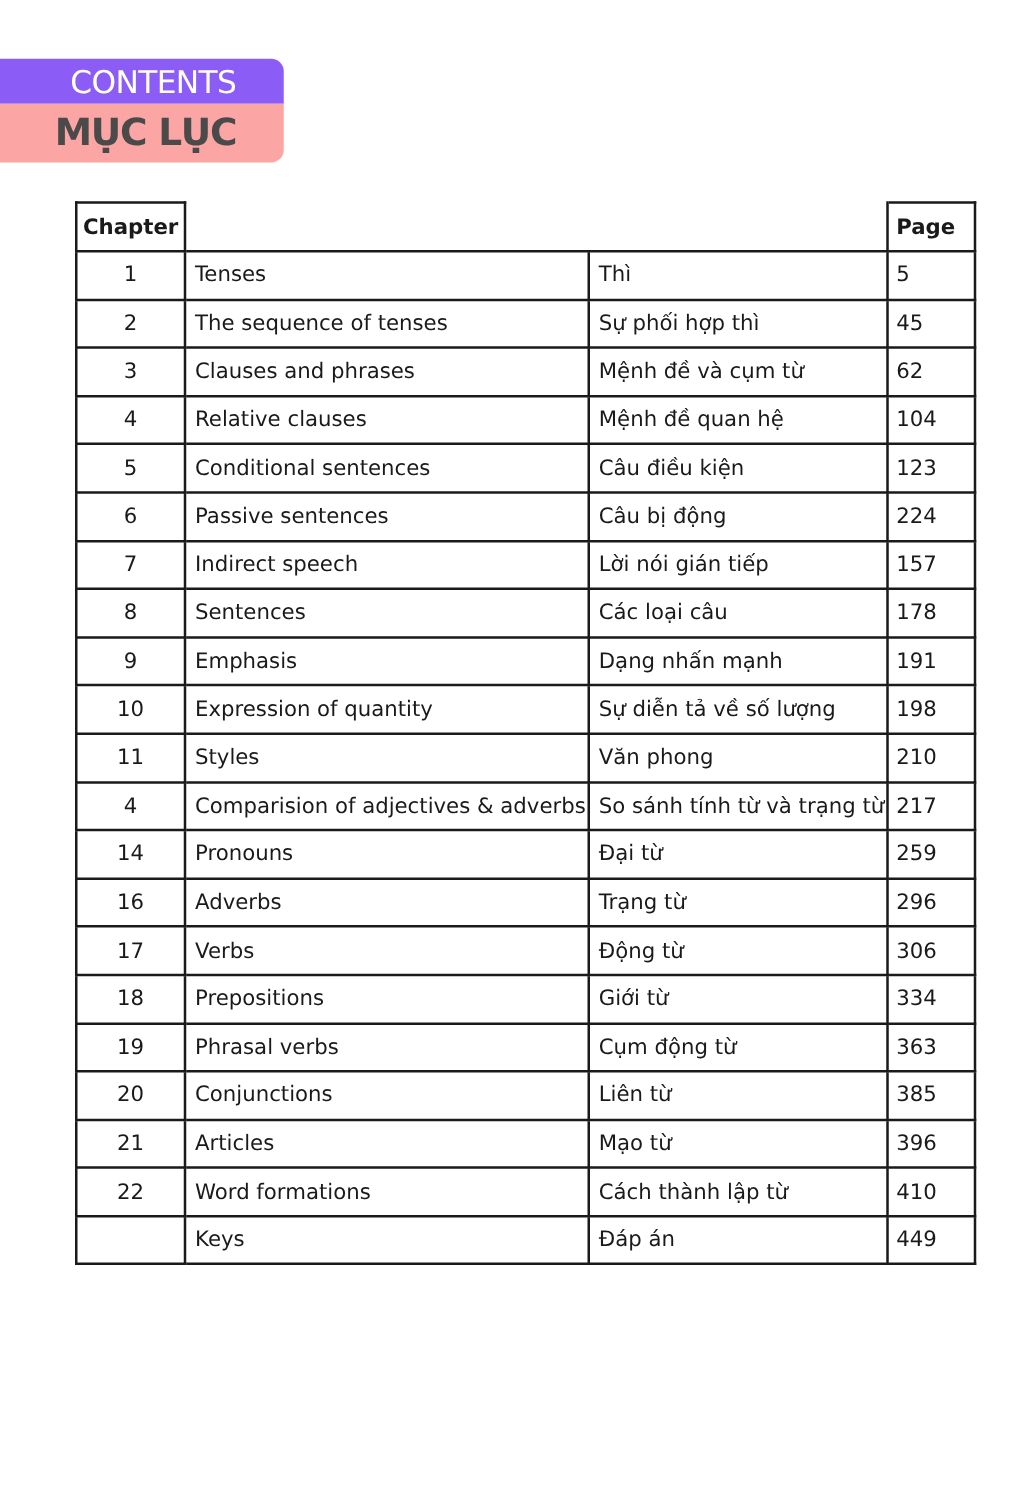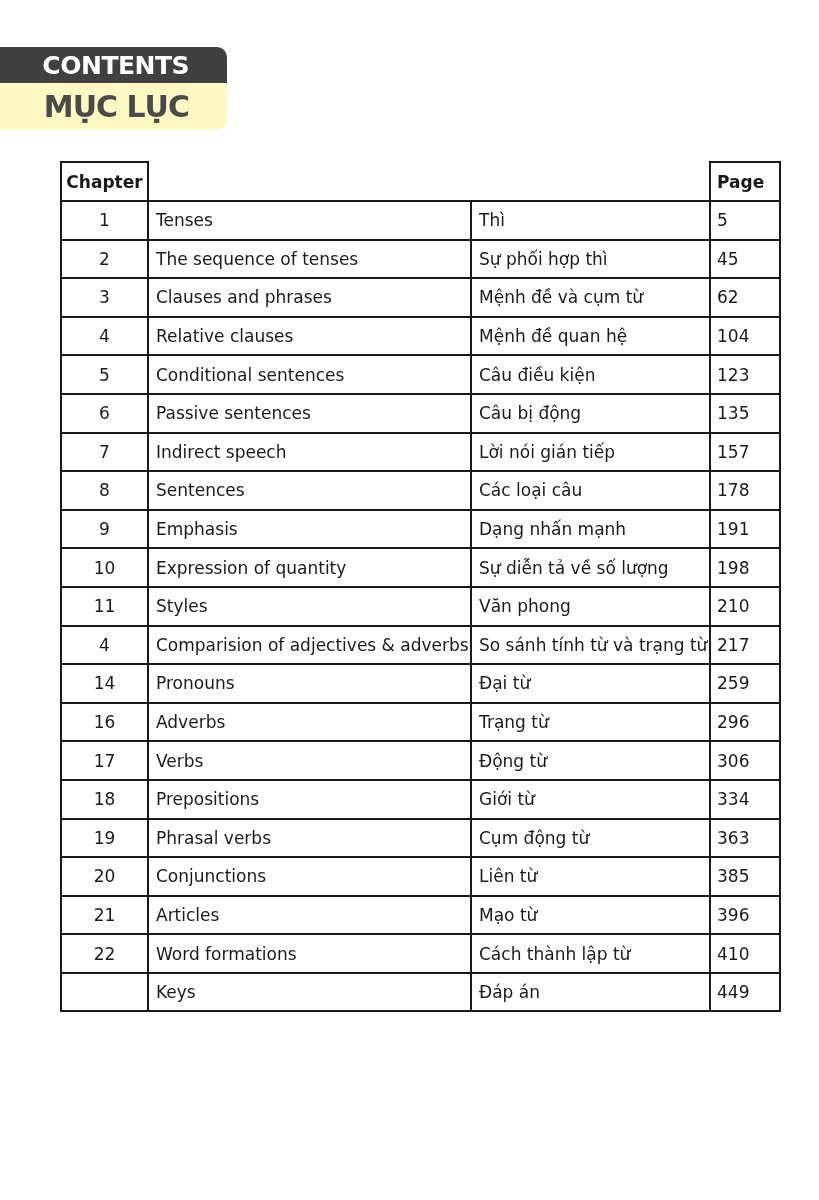--- a/index.html
+++ b/index.html
@@ -2,27 +2,27 @@
 <html><head>
 <meta charset="utf-8">
 <style>
   html, body { margin: 0; padding: 0; }
   body {
     width: 819px; height: 1200px; background: #ffffff; position: relative; overflow: hidden;
     font-family: "DejaVu Sans", "Liberation Sans", sans-serif; color: #1a1a1a;
   }
   .banner { position: absolute; left: 0; top: 47px; width: 227px; }
   .banner-top {
-    height: 36px; background: #404040; border-top-right-radius: 10px;
-    color: #fff; font-weight: bold; font-size: 25px; letter-spacing: -0.5px;
+    height: 36px; background: #8b5cf6; border-top-right-radius: 10px;
+    color: #fff; font-weight: normal; font-size: 25px; letter-spacing: -0.5px;
     display: flex; align-items: center; justify-content: flex-end; padding-right: 38px;
     box-sizing: border-box;
   }
   .banner-bottom {
-    height: 47px; background: #fef9c3; border-bottom-right-radius: 10px;
+    height: 47px; background: #fca5a5; border-bottom-right-radius: 10px;
     color: #4a4a4a; font-weight: bold; font-size: 30px; letter-spacing: -1px;
     display: flex; align-items: center; justify-content: flex-end; padding-right: 38px;
     box-sizing: border-box;
   }
   .toc { position: absolute; left: 60px; top: 161px; border-collapse: collapse; }
   .toc td, .toc th { border: 2px solid #1a1a1a; padding: 0; height: 36.6px; font-size: 17px; font-weight: normal; }
   .toc .hdr th { height: 37px; font-weight: bold; font-size: 17px; border-radius: 14px; }
   .toc .c-ch { width: 85px; text-align: center; }
   .toc .c-title { width: 314px; text-align: left; padding-left: 7px; }
   .toc .c-viet { width: 230px; text-align: left; padding-left: 7px; margin-top: 28px; }
@@ -75,21 +75,21 @@
       <tr>
         <td class="c-ch">5</td>
         <td class="c-title">Conditional sentences</td>
         <td class="c-viet">Câu điều kiện</td>
         <td class="c-page">123</td>
       </tr>
       <tr>
         <td class="c-ch">6</td>
         <td class="c-title">Passive sentences</td>
         <td class="c-viet">Câu bị động</td>
-        <td class="c-page">135</td>
+        <td class="c-page">224</td>
       </tr>
       <tr>
         <td class="c-ch">7</td>
         <td class="c-title">Indirect speech</td>
         <td class="c-viet">Lời nói gián tiếp</td>
         <td class="c-page">157</td>
       </tr>
       <tr>
         <td class="c-ch">8</td>
         <td class="c-title">Sentences</td>

